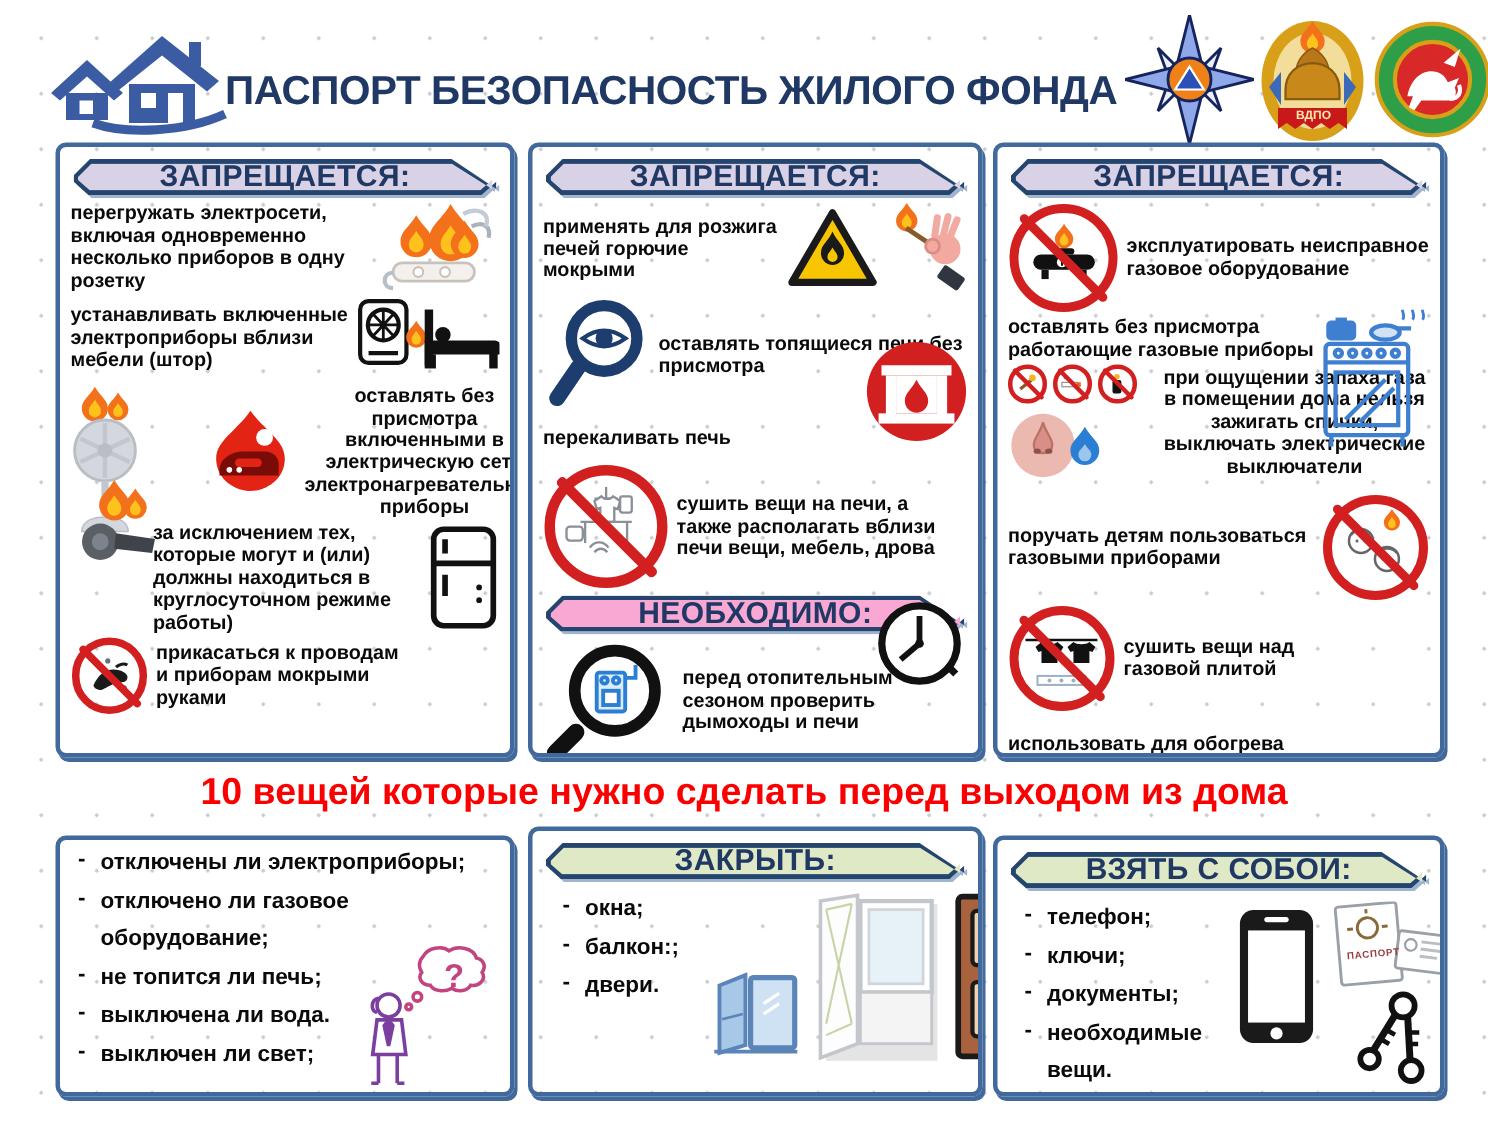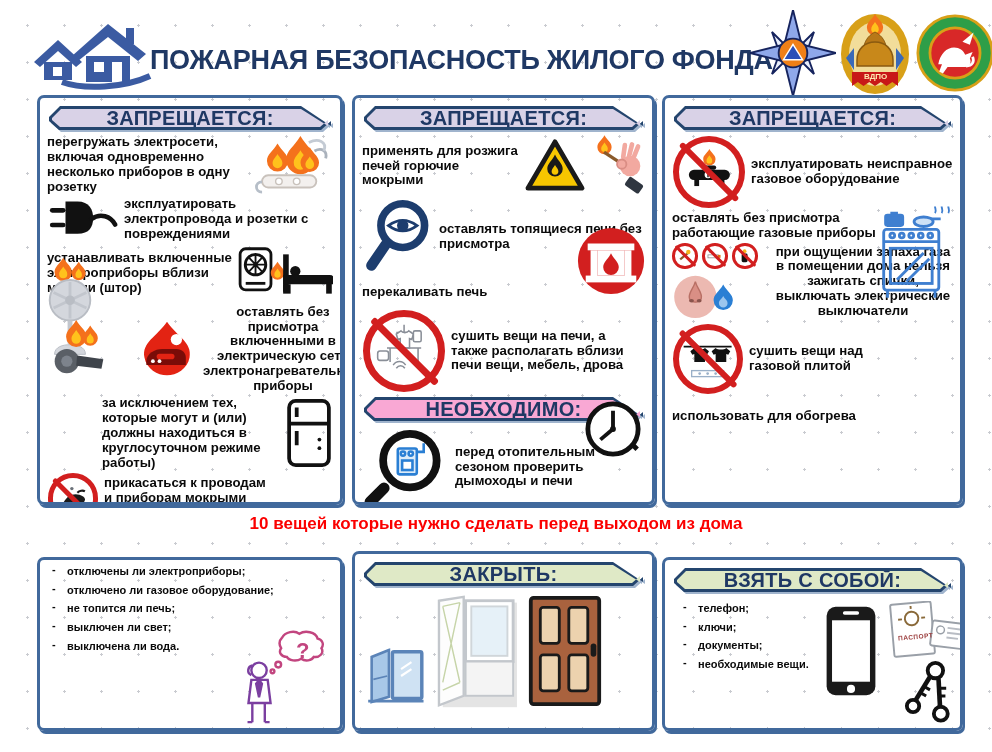--- a/index.html
+++ b/index.html
@@ -20,24 +20,24 @@
   .t{font-weight:700;font-size:13.2px;line-height:1.13;color:#0a0a0a}
   .grow{flex:1}.ar{}.al{text-align:left}.ac{text-align:center}
   .ic{flex:0 0 auto;display:block}
   
   .ban{position:relative;flex:0 0 auto}
   .ban .inner{position:absolute;inset:13%;width:74%;height:74%}
   .ban::before{content:"";position:absolute;inset:1%;border:var(--bw,5px) solid #d21f1f;border-radius:50%;z-index:3}
   .ban::after{content:"";position:absolute;left:calc(50% - var(--bw,5px)/2);top:-4%;height:108%;width:var(--bw,5px);background:#d21f1f;transform:rotate(-45deg);z-index:3;border-radius:3px}
   
   .main-title{position:absolute;left:150px;top:45px;font-size:27px;font-weight:700;color:#1f3864;z-index:2;letter-spacing:-.3px}
-  .red-title{position:absolute;left:0;right:0;top:514px;text-align:center;font-size:17px;font-weight:700;color:#fb0000;z-index:2}
+  .red-title{position:absolute;left:0;right:0;top:514px;text-align:center;font-size:25px;font-weight:700;color:#fb0000;z-index:2}
   
   .blist{list-style:none;margin:2px 0 0;padding:0 6px 0 10px}
-  .blist li{position:relative;padding-left:17px;font-weight:700;font-size:11px;line-height:1.7;color:#0a0a0a}
+  .blist li{position:relative;padding-left:17px;font-weight:700;font-size:15px;line-height:1.7;color:#0a0a0a}
   .blist li::before{content:"-";position:absolute;left:2px;top:-2px;font-weight:700}
   .tiny-label{position:absolute;font-weight:700;pointer-events:none}
 </style>
 </head>
 <body>
 
 <div class="dots"></div>
 
 <svg width="0" height="0" style="position:absolute">
     <defs>
@@ -52,21 +52,21 @@
   <path d="M0 46 24 24l24 22-6 5-18-16-18 16Z" fill="#3b5ba2"></path>
   <rect x="10" y="46" width="28" height="18" fill="#3b5ba2"></rect>
     <rect x="19" y="51" width="9" height="9" fill="#fff"></rect>
   <rect x="92" y="12" width="8" height="16" fill="#3b5ba2"></rect>
   <path d="M38 40 74 8l38 30-8 7-30-24-30 24Z" fill="#3b5ba2"></path>
   <rect x="52" y="40" width="44" height="26" fill="#3b5ba2"></rect>
     <rect x="60" y="46" width="10" height="10" fill="#fff"></rect>
     <rect x="78" y="46" width="10" height="20" fill="#fff"></rect>
   <path d="M28 66c22 8 62 6 88-6" stroke="#3b5ba2" stroke-width="6" fill="none"></path>
 </svg>
-<div class="main-title">ПОЖАРНАЯ БЕЗОПАСНОСТЬ ЖИЛОГО ФОНДА</div>
+<div class="main-title">ПАСПОРТ БЕЗОПАСНОСТЬ ЖИЛОГО ФОНДА</div>
 
 <svg class="abs" style="left:750px;top:10px;z-index:2" width="86" height="86" viewBox="0 0 90 90">
   <polygon points="45,45 67,23 59,45 67,67 45,45 23,67 31,45 23,23" fill="#e9eefb" stroke="#16245e" stroke-width="2"></polygon>
   <polygon points="45,0 54,36 90,45 54,54 45,90 36,54 0,45 36,36" fill="#8fa8ea" stroke="#16245e" stroke-width="2"></polygon>
   <circle cx="45" cy="45" r="15" fill="#f08018" stroke="#16245e" stroke-width="2"></circle>
   <path d="M45 36l10 16H35Z" fill="#2a50b8" stroke="#fff" stroke-width="1.5"></path>
 </svg>
 
 <div class="abs" style="left:838px;top:12px;width:74px;height:84px;z-index:2">
   <svg width="74" height="84" viewBox="0 0 74 84">
@@ -106,29 +106,20 @@
       <use href="#d-flame" transform="translate(14,8) scale(1.25)"></use>
       <use href="#d-flame" transform="translate(34,0) scale(1.7)"></use>
       <use href="#d-flame" transform="translate(50,12) scale(1.1)"></use>
       <rect x="10" y="42" width="58" height="13" rx="6.5" fill="#f3f0ee" stroke="#c9c2bc" stroke-width="2"></rect>
       <circle cx="28" cy="48.5" r="3.5" fill="#fff" stroke="#c9c2bc" stroke-width="1.5"></circle>
       <circle cx="47" cy="48.5" r="3.5" fill="#fff" stroke="#c9c2bc" stroke-width="1.5"></circle>
       <path d="M10 49c-8 0-8 11 0 11" stroke="#b6bec8" stroke-width="3" fill="none"></path>
     </svg>
   </div>
 
-  <div class="row">
-    <svg class="ic" width="72" height="46" viewBox="0 0 76 50">
-      <rect x="2" y="12" width="17" height="5" rx="2.5" fill="#111"></rect>
-      <rect x="2" y="28" width="17" height="5" rx="2.5" fill="#111"></rect>
-      <path d="M19 5h13c13 0 17 9 17 18s-4 17-17 17H19Z" fill="#111"></path>
-      <path d="M47 24c10-7 21-3 26 6" stroke="#111" stroke-width="5" fill="none" stroke-linecap="round"></path>
-    </svg>
-    <div class="t al grow">эксплуатировать электропровода и розетки с повреждениями</div>
-  </div>
 
   <div class="row">
     <div class="t ar grow">устанавливать включенные электроприборы вблизи мебели (штор)</div>
     <svg class="ic" width="96" height="58" viewBox="0 0 100 62">
       <rect x="2" y="4" width="33" height="44" rx="6" fill="#fff" stroke="#111" stroke-width="3"></rect>
       <circle cx="18.5" cy="21" r="11" fill="none" stroke="#111" stroke-width="3"></circle>
       <path d="M18.5 10v22M8 21h21M11 13l15 16M26 13 11 29" stroke="#111" stroke-width="2"></path>
       <line x1="8" y1="41" x2="29" y2="41" stroke="#111" stroke-width="3"></line>
       <use href="#d-flame" transform="translate(34,18) scale(0.8)"></use>
       <rect x="48" y="10" width="6" height="40" fill="#111"></rect>
@@ -349,20 +340,36 @@
         <path d="M23 11c-2 8-8 12-6 18 1.5 4.5 10.5 4.5 12 0 2-6-4-10-6-18Z" fill="#d98f85" stroke="#b97065" stroke-width="1.5"></path>
         <ellipse cx="19" cy="31" rx="2.5" ry="1.8" fill="#8a544c"></ellipse>
           <ellipse cx="27" cy="31" rx="2.5" ry="1.8" fill="#8a544c"></ellipse>
         <path d="M52 14c-4.5 8-10 10-10 16.5A10 10 0 0 0 62 30.5C62 24 56.5 22 52 14Z" fill="#2a7fd4"></path>
         <path d="M52 26c-2 3.5-4.5 4.5-4.5 7.5a4.5 4.5 0 0 0 9 0c0-3-2.5-4-4.5-7.5Z" fill="#9cc6ee"></path>
       </svg>
     </div>
     <div class="t ac grow">при ощущении запаха газа в помещении дома нельзя зажигать спички, выключать электрические выключатели</div>
   </div>
 
+  <div class="row" style="margin-top:8px">
+    <div class="t ar grow">поручать детям пользоваться газовыми приборами</div>
+    <div class="ban" style="width:72px;height:72px;--bw:6px">
+      <svg class="inner" viewBox="0 0 80 80">
+        <use href="#d-flame" transform="translate(48,2) scale(0.9)"></use>
+        <circle cx="26" cy="34" r="12" fill="#fff" stroke="#666" stroke-width="2.5"></circle>
+        <path d="M16 28c4-6 16-6 20 0" stroke="#666" stroke-width="2.5" fill="none"></path>
+        <circle cx="22" cy="34" r="1.5" fill="#666"></circle>
+          <circle cx="30" cy="34" r="1.5" fill="#666"></circle>
+        <circle cx="52" cy="52" r="12" fill="#fff" stroke="#666" stroke-width="2.5"></circle>
+        <path d="M42 46c4-6 16-6 20 0" stroke="#666" stroke-width="2.5" fill="none"></path>
+        <circle cx="48" cy="52" r="1.5" fill="#666"></circle>
+          <circle cx="56" cy="52" r="1.5" fill="#666"></circle>
+      </svg>
+    </div>
+  </div>
 
   <div class="row" style="padding-right:84px">
     <div class="ban" style="width:72px;height:72px;--bw:6px">
       <svg class="inner" viewBox="0 0 80 80">
         <line x1="4" y1="22" x2="76" y2="22" stroke="#111" stroke-width="2.5"></line>
         <path d="M20 24l-6 5 3 5 3-1v12h16V33l3 1 3-5-6-5c-3 3-13 3-16 0Z" fill="#111"></path>
         <path d="M52 24l-6 5 3 5 3-1v12h16V33l3 1 3-5-6-5c-3 3-13 3-16 0Z" fill="#111"></path>
         <rect x="16" y="58" width="48" height="9" fill="#fff" stroke="#9ab0c8" stroke-width="2"></rect>
         <circle cx="28" cy="62.5" r="2" fill="#9ab0c8"></circle>
           <circle cx="40" cy="62.5" r="2" fill="#9ab0c8"></circle>
@@ -399,22 +406,22 @@
 
 </section>
 
 <div class="red-title">10 вещей которые нужно сделать перед выходом из дома</div>
 
 <section class="panel" style="left:37px;top:557px;width:300px;height:168px">
   <ul class="blist">
     <li>отключены ли электроприборы;</li>
     <li>отключено ли газовое оборудование;</li>
     <li>не топится ли печь;</li>
+    <li>выключена ли вода.</li>
     <li>выключен ли свет;</li>
-    <li>выключена ли вода.</li>
   </ul>
   <div class="abs" style="right:10px;bottom:2px;width:92px;height:96px">
     <svg width="92" height="96" viewBox="0 0 92 100">
       <g fill="#fff" stroke="#c2457f" stroke-width="2.5">
         <path d="M44 8c3-6 13-8 18-4 6-4 17-2 19 5 5 1 7 6 4 10 3 5-2 10-8 9-2 4-9 5-13 2-5 3-13 2-15-2-6 0-9-5-6-9-3-5-1-9 1-11Z"></path>
         <circle cx="40" cy="36" r="3"></circle>
           <circle cx="34" cy="43" r="2"></circle>
       </g>
       <g fill="none" stroke="#7b3fa0" stroke-width="2.5">
         <circle cx="20" cy="42" r="8"></circle>
@@ -429,20 +436,25 @@
 </section>
 
 <section class="panel" style="left:352px;top:551px;width:297px;height:174px">
   <div class="pill green">
       <div class="bg"></div>
       <div class="fill">
         <span>ЗАКРЫТЬ:</span>
       </div>
     </div>
   <div style="display:flex;align-items:flex-start;padding:0 8px">
+    <ul class="blist" style="flex:0 0 92px">
+      <li>окна;</li>
+      <li>балкон:;</li>
+      <li>двери.</li>
+    </ul>
     <svg class="ic" style="margin-top:56px" width="64" height="58" viewBox="0 0 74 64">
       <rect x="34" y="4" width="34" height="54" rx="2" fill="#cfe2f3" stroke="#5b84b8" stroke-width="4"></rect>
       <path d="M44 24l12-8M44 32l12-8" stroke="#fff" stroke-width="2.5"></path>
       <path d="M30 2 10 10v52l20-6Z" fill="#a8c8e8" stroke="#5b84b8" stroke-width="3"></path>
       <line x1="12" y1="36" x2="28" y2="32" stroke="#5b84b8" stroke-width="2"></line>
       <line x1="6" y1="61" x2="70" y2="61" stroke="#5b84b8" stroke-width="3"></line>
     </svg>
     <svg class="ic" style="margin:4px 6px 0" width="88" height="116" viewBox="0 0 92 122">
       <rect x="10" y="8" width="78" height="110" fill="#e4e4e4"></rect>
       <path d="M6 6 32 2v104l-26 10Z" fill="#fdfdfd" stroke="#c3c7cc" stroke-width="2.5"></path>

